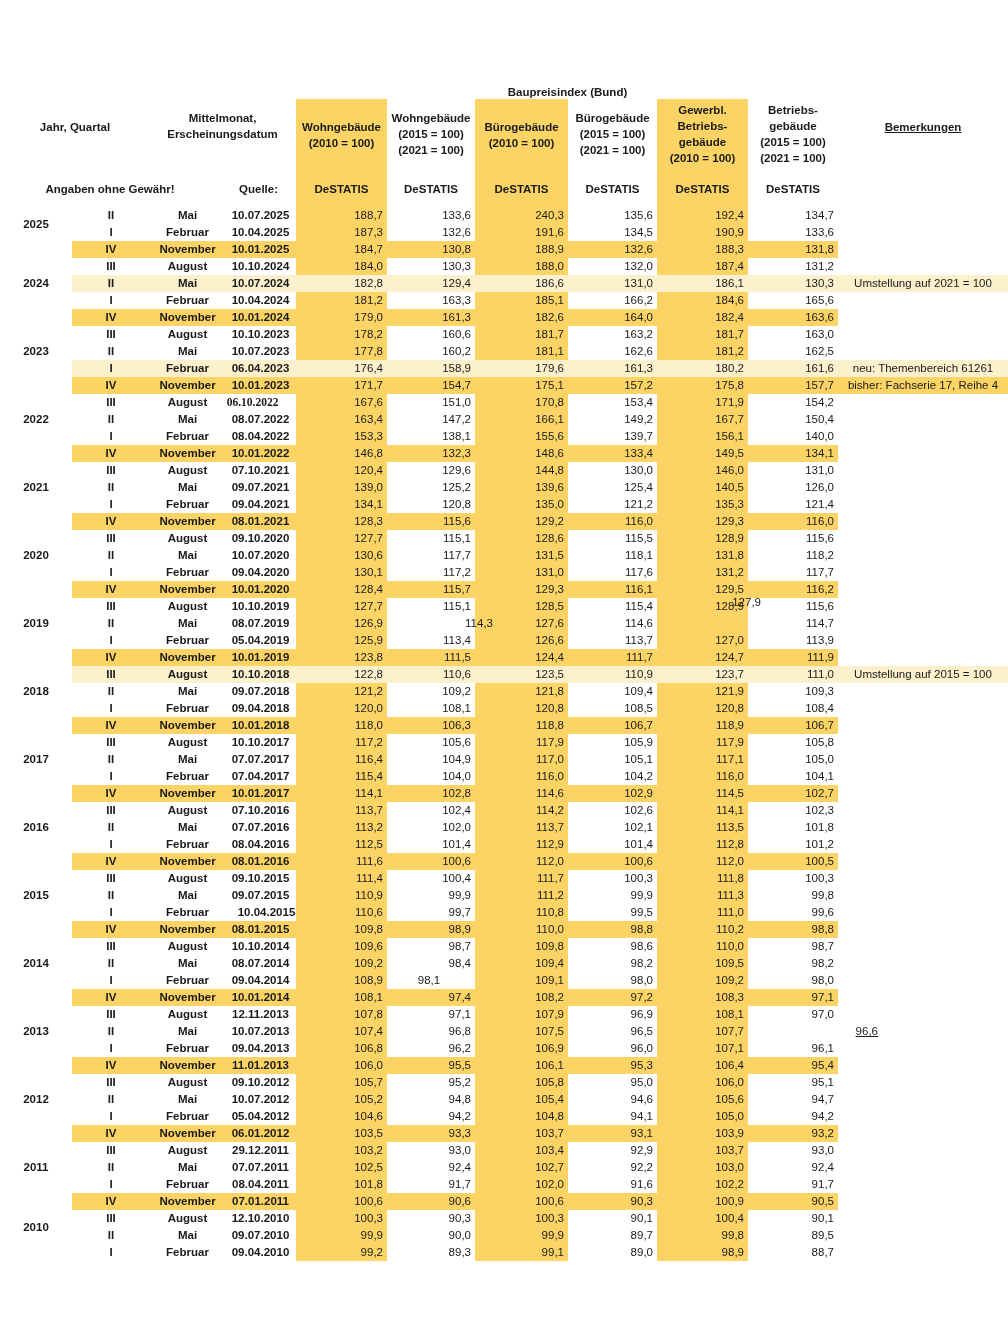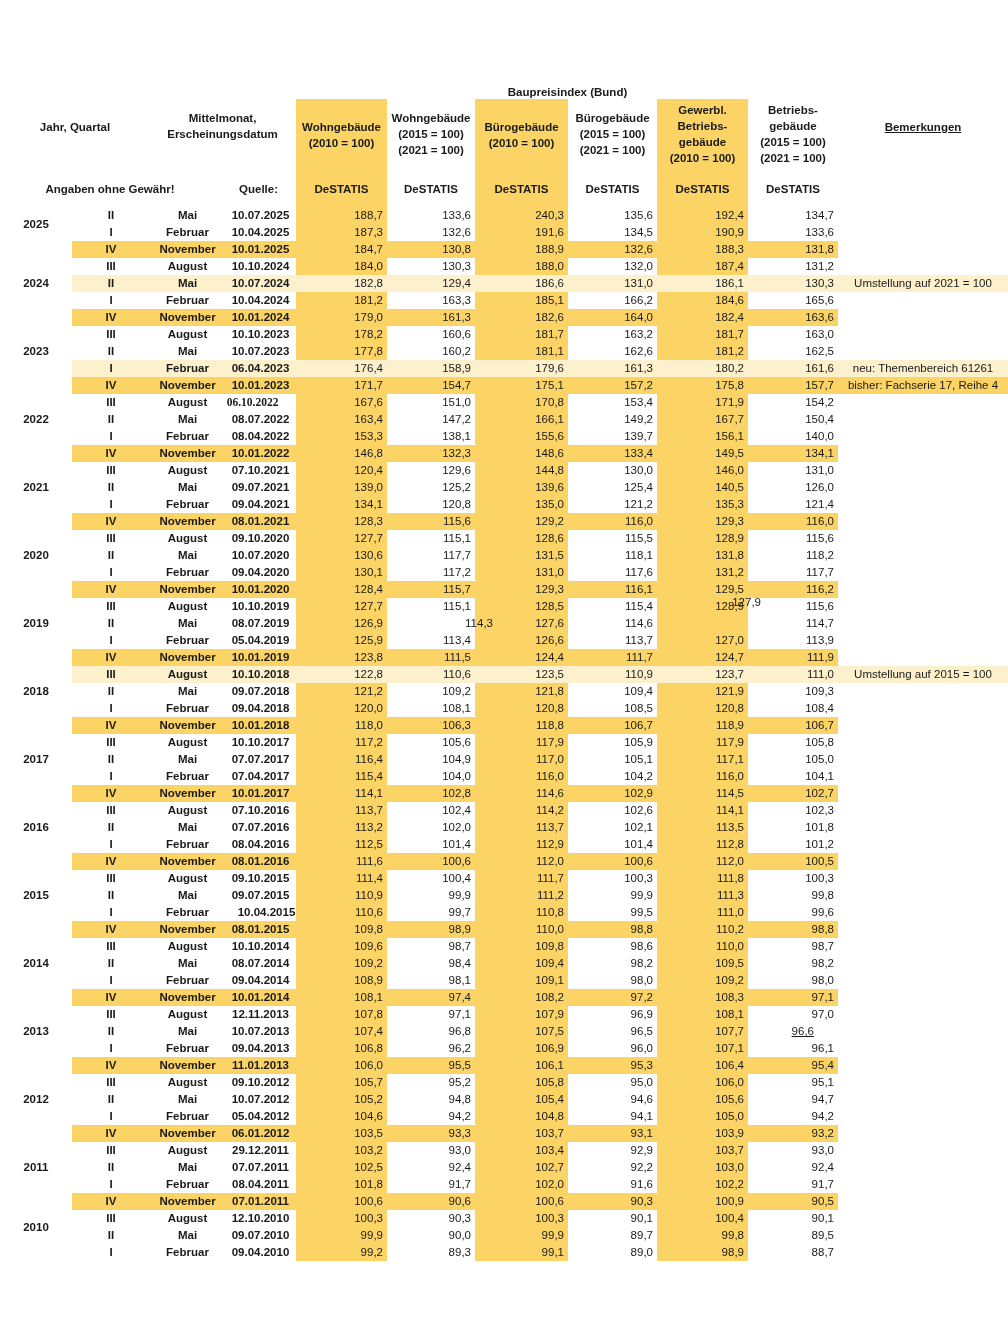--- a/index.html
+++ b/index.html
@@ -495,21 +495,21 @@
     <div class="cell r" style="left: 296px; width: 91px; top: 955px;">109,2</div>
     <div class="cell r" style="left: 387px; width: 88px; top: 955px;">98,4</div>
     <div class="cell r" style="left: 475px; width: 93px; top: 955px;">109,4</div>
     <div class="cell r" style="left: 568px; width: 89px; top: 955px;">98,2</div>
     <div class="cell r" style="left: 657px; width: 91px; top: 955px;">109,5</div>
     <div class="cell r" style="left: 748px; width: 90px; top: 955px;">98,2</div>
     <div class="cell c" style="left: 72px; width: 78px; top: 972px; font-weight: bold;">I</div>
     <div class="cell c" style="left: 150px; width: 75px; top: 972px; font-weight: bold;">Februar</div>
     <div class="cell c" style="left: 225px; width: 71px; top: 972px; font-weight: bold;">09.04.2014</div>
     <div class="cell r" style="left: 296px; width: 91px; top: 972px;">108,9</div>
-    <div class="cell r" style="left: 387px; width: 88px; top: 972px;">98,1</div>
+    <div class="cell r" style="left: 387px; width: 88px; top: 972px; text-align: center;">98,1</div>
     <div class="cell r" style="left: 475px; width: 93px; top: 972px;">109,1</div>
     <div class="cell r" style="left: 568px; width: 89px; top: 972px;">98,0</div>
     <div class="cell r" style="left: 657px; width: 91px; top: 972px;">109,2</div>
     <div class="cell r" style="left: 748px; width: 90px; top: 972px;">98,0</div>
     <div class="rowbg q4" style="top: 989px;"></div>
     <div class="cell c" style="left: 72px; width: 78px; top: 989px; font-weight: bold;">IV</div>
     <div class="cell c" style="left: 150px; width: 75px; top: 989px; font-weight: bold;">November</div>
     <div class="cell c" style="left: 225px; width: 71px; top: 989px; font-weight: bold;">10.01.2014</div>
     <div class="cell r" style="left: 296px; width: 91px; top: 989px;">108,1</div>
     <div class="cell r" style="left: 387px; width: 88px; top: 989px;">97,4</div>
@@ -527,21 +527,21 @@
     <div class="cell r" style="left: 657px; width: 91px; top: 1006px;">108,1</div>
     <div class="cell r" style="left: 748px; width: 90px; top: 1006px;">97,0</div>
     <div class="cell c" style="left: 72px; width: 78px; top: 1023px; font-weight: bold;">II</div>
     <div class="cell c" style="left: 150px; width: 75px; top: 1023px; font-weight: bold;">Mai</div>
     <div class="cell c" style="left: 225px; width: 71px; top: 1023px; font-weight: bold;">10.07.2013</div>
     <div class="cell r" style="left: 296px; width: 91px; top: 1023px;">107,4</div>
     <div class="cell r" style="left: 387px; width: 88px; top: 1023px;">96,8</div>
     <div class="cell r" style="left: 475px; width: 93px; top: 1023px;">107,5</div>
     <div class="cell r" style="left: 568px; width: 89px; top: 1023px;">96,5</div>
     <div class="cell r" style="left: 657px; width: 91px; top: 1023px;">107,7</div>
-    <div class="cell r" style="left: 728px; width: 90px; top: 1023px; text-decoration: underline;">96,6</div>
+    <div class="cell r" style="left: 792px; width: 90px; top: 1023px; text-decoration: underline;">96,6</div>
     <div class="cell c" style="left: 72px; width: 78px; top: 1040px; font-weight: bold;">I</div>
     <div class="cell c" style="left: 150px; width: 75px; top: 1040px; font-weight: bold;">Februar</div>
     <div class="cell c" style="left: 225px; width: 71px; top: 1040px; font-weight: bold;">09.04.2013</div>
     <div class="cell r" style="left: 296px; width: 91px; top: 1040px;">106,8</div>
     <div class="cell r" style="left: 387px; width: 88px; top: 1040px;">96,2</div>
     <div class="cell r" style="left: 475px; width: 93px; top: 1040px;">106,9</div>
     <div class="cell r" style="left: 568px; width: 89px; top: 1040px;">96,0</div>
     <div class="cell r" style="left: 657px; width: 91px; top: 1040px;">107,1</div>
     <div class="cell r" style="left: 748px; width: 90px; top: 1040px;">96,1</div>
     <div class="rowbg q4" style="top: 1057px;"></div>

